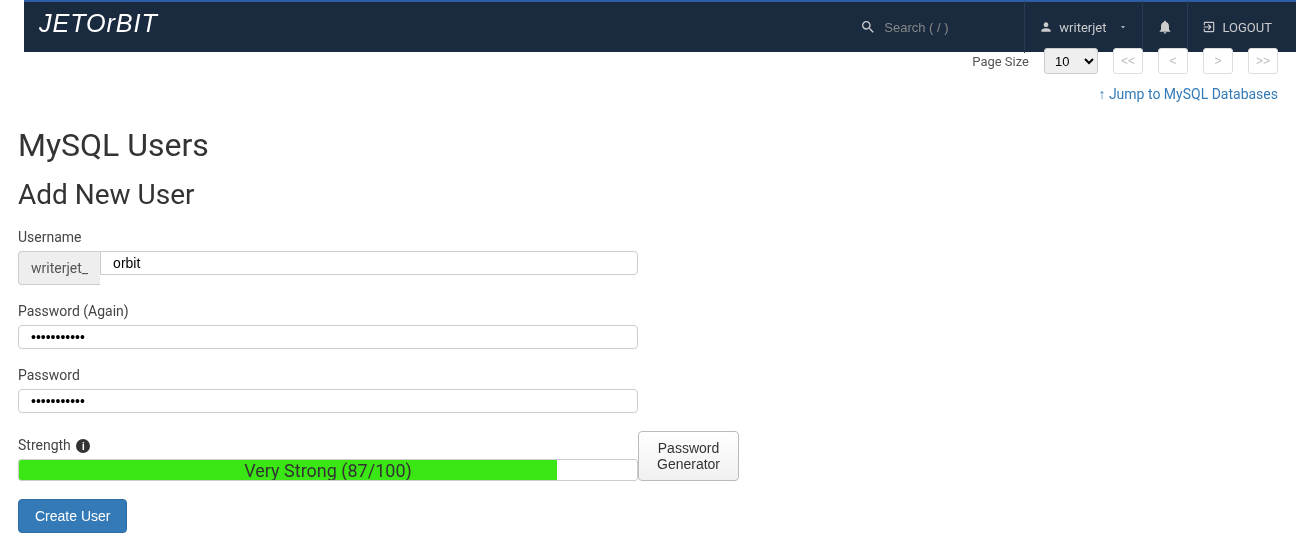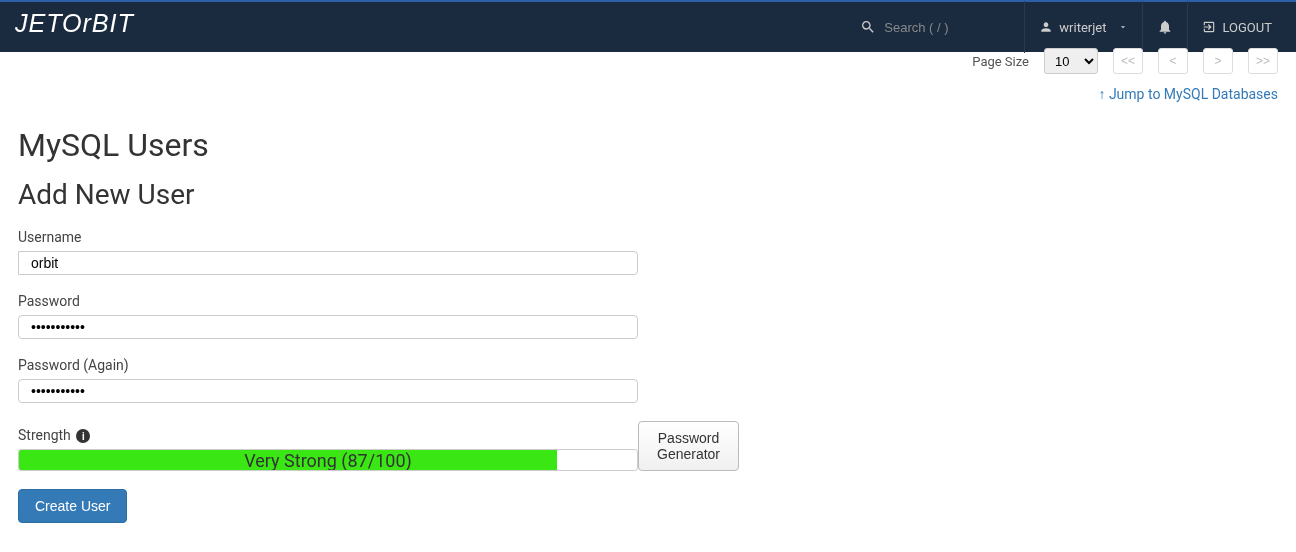--- a/index.html
+++ b/index.html
@@ -7,20 +7,21 @@
     
     
     .navbar {
       background: #1a2a3f;
       height: 52px;
       border-top: 2px solid #2c5fa5;
       display: flex;
       align-items: center;
       padding: 0 10px 0 0;
       color: #ccc;
+      margin-left: 24px;
     }
     .logo {
       color: #fff;
       font-size: 28px;
       font-weight: 300;
       letter-spacing: 2px;
       padding: 0 15px;
       font-family: Arial, sans-serif;
       font-style: italic;
     }
@@ -258,31 +259,32 @@
   </div>
 
   <h1 class="section-title">MySQL Users</h1>
   <h2 class="sub-title">Add New User</h2>
 
   <div class="form">
 
     <div class="form-group">
       <label class="form-label">Username</label>
       <div class="input-group">
+        <span class="input-addon">writerjet_</span>
         <input class="form-control" type="text" value="orbit" style="">
       </div>
     </div>
 
     <div class="form-group">
+      <label class="form-label">Password (Again)</label>
+      <input class="form-control" type="password" value="•••••••••••" style="">
+    </div>
+
+    <div class="form-group">
       <label class="form-label">Password</label>
-      <input class="form-control" type="password" value="•••••••••••" style="">
-    </div>
-
-    <div class="form-group">
-      <label class="form-label">Password (Again)</label>
       <input class="form-control" type="password" value="•••••••••••" style="">
     </div>
 
     <div class="strength-row">
       <div class="strength-left">
         <label class="form-label">
           <span>Strength</span>
           <i class="info-circle">i</i>
         </label>
         <div class="strength-bar-wrap">

